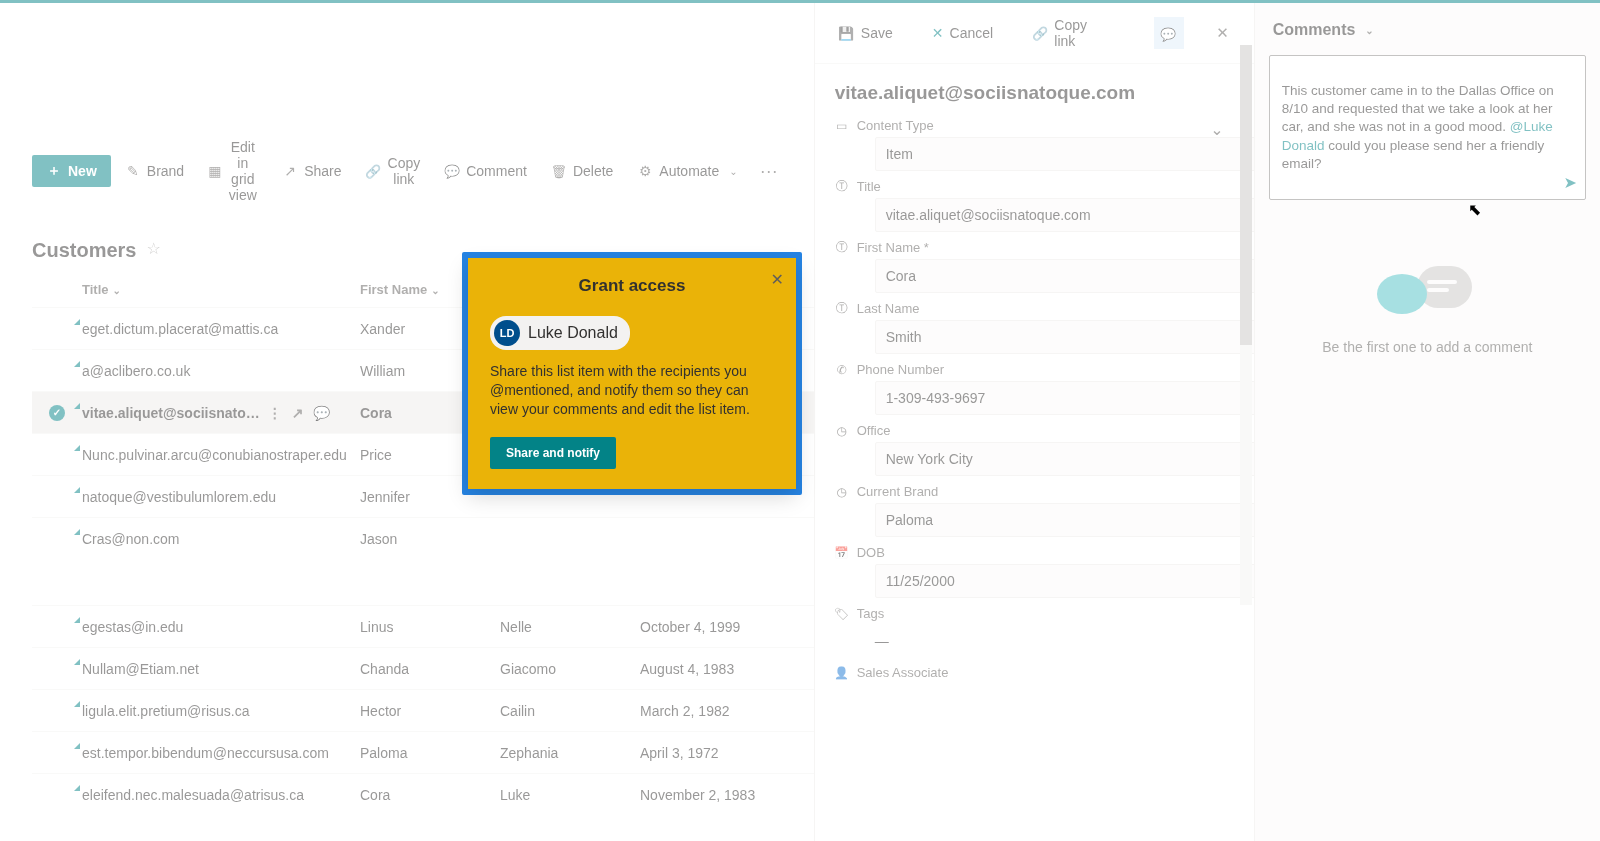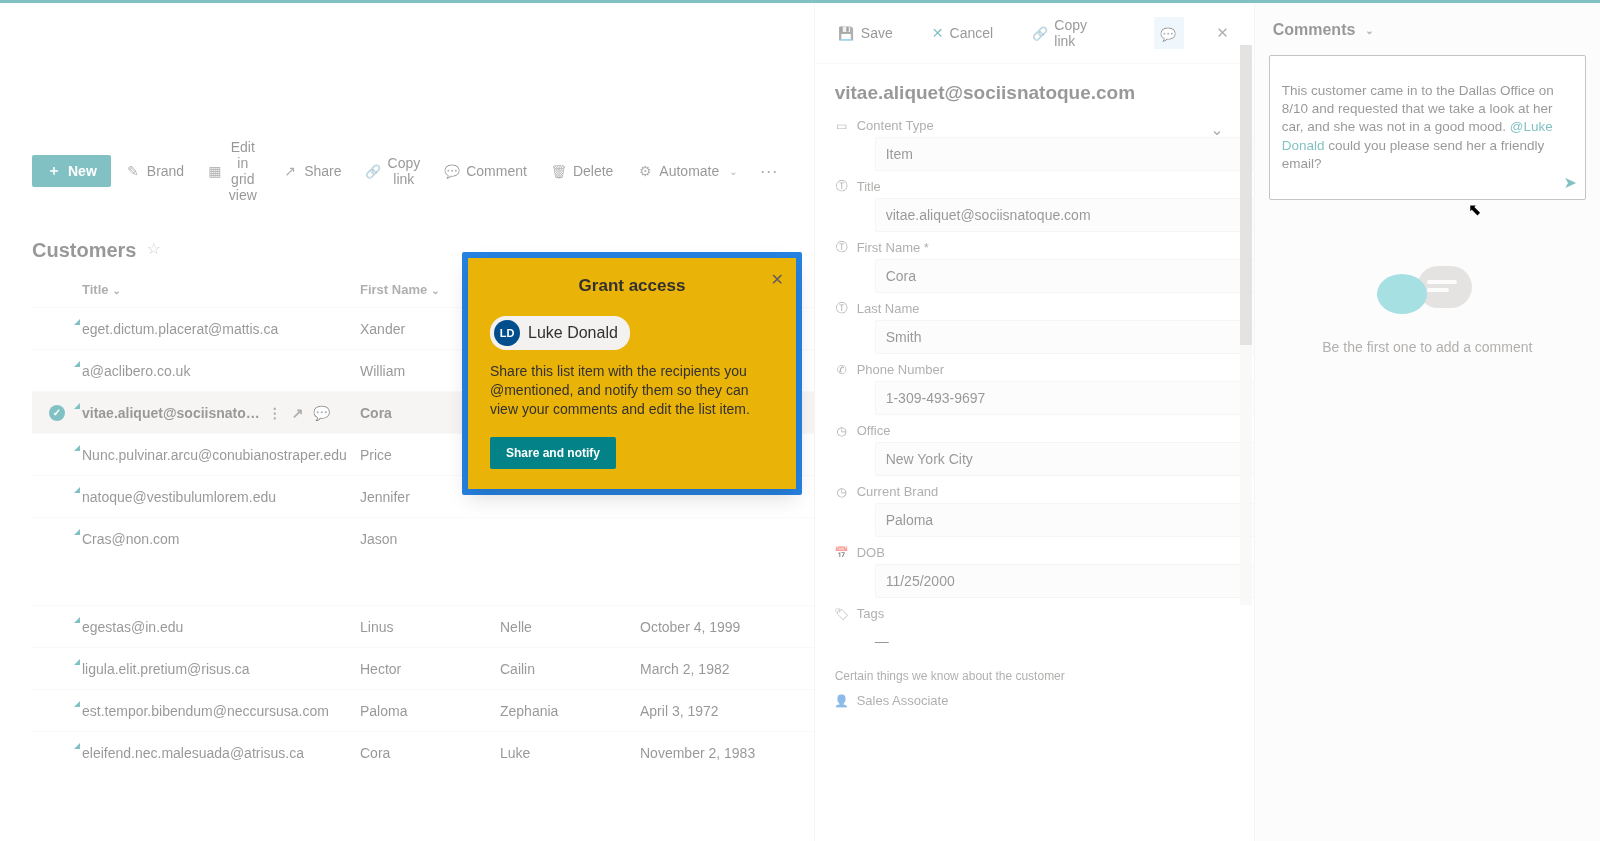--- a/index.html
+++ b/index.html
@@ -211,20 +211,27 @@
           <div class="gap-row"></div>
           <div class="row">
             <div class="col-sel"></div>
             <div class="col-title"><span class="corner">egestas@in.edu</span></div>
             <div class="col-fn">Linus</div>
             <div class="col-ln">Nelle</div>
             <div class="col-dob">October 4, 1999</div>
           </div>
           <div class="row">
             <div class="col-sel"></div>
+            <div class="col-title"><span class="corner">Nullam@Etiam.net</span></div>
+            <div class="col-fn">Chanda</div>
+            <div class="col-ln">Giacomo</div>
+            <div class="col-dob">August 4, 1983</div>
+          </div>
+          <div class="row">
+            <div class="col-sel"></div>
             <div class="col-title"><span class="corner">ligula.elit.pretium@risus.ca</span></div>
             <div class="col-fn">Hector</div>
             <div class="col-ln">Cailin</div>
             <div class="col-dob">March 2, 1982</div>
           </div>
           <div class="row">
             <div class="col-sel"></div>
             <div class="col-title"><span class="corner">est.tempor.bibendum@neccursusa.com</span></div>
             <div class="col-fn">Paloma</div>
             <div class="col-ln">Zephania</div>
@@ -321,21 +328,20 @@
         </div>
       <div class="field-input">11/25/2000</div>
     </div>
     <div class="field">
       <div class="field-label">
           <span class="fic">🏷</span>
           <span>Tags</span>
         </div>
       <div class="field-input" style="background:transparent;border:none;padding-left:0">—</div>
     </div>
-    <div class="section-desc">Certain things we know about the customer</div>
     <div class="field">
       <div class="field-label">
           <span class="fic">👤</span>
           <span>Sales Associate</span>
         </div>
     </div>
     <div class="dp-scrollbar">
         <div class="dp-scroll-thumb"></div>
       </div>
   </div>

